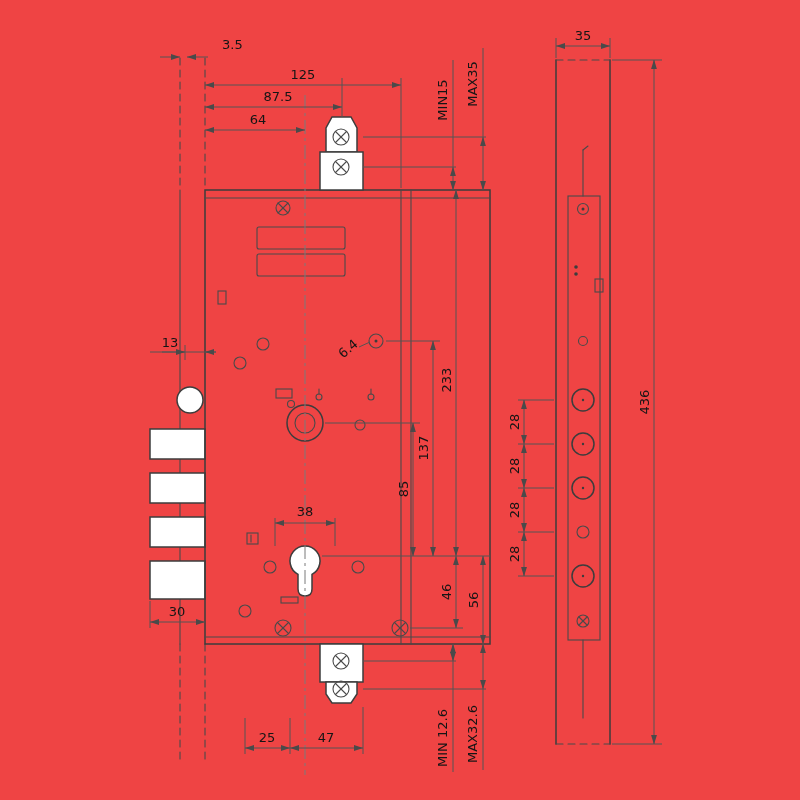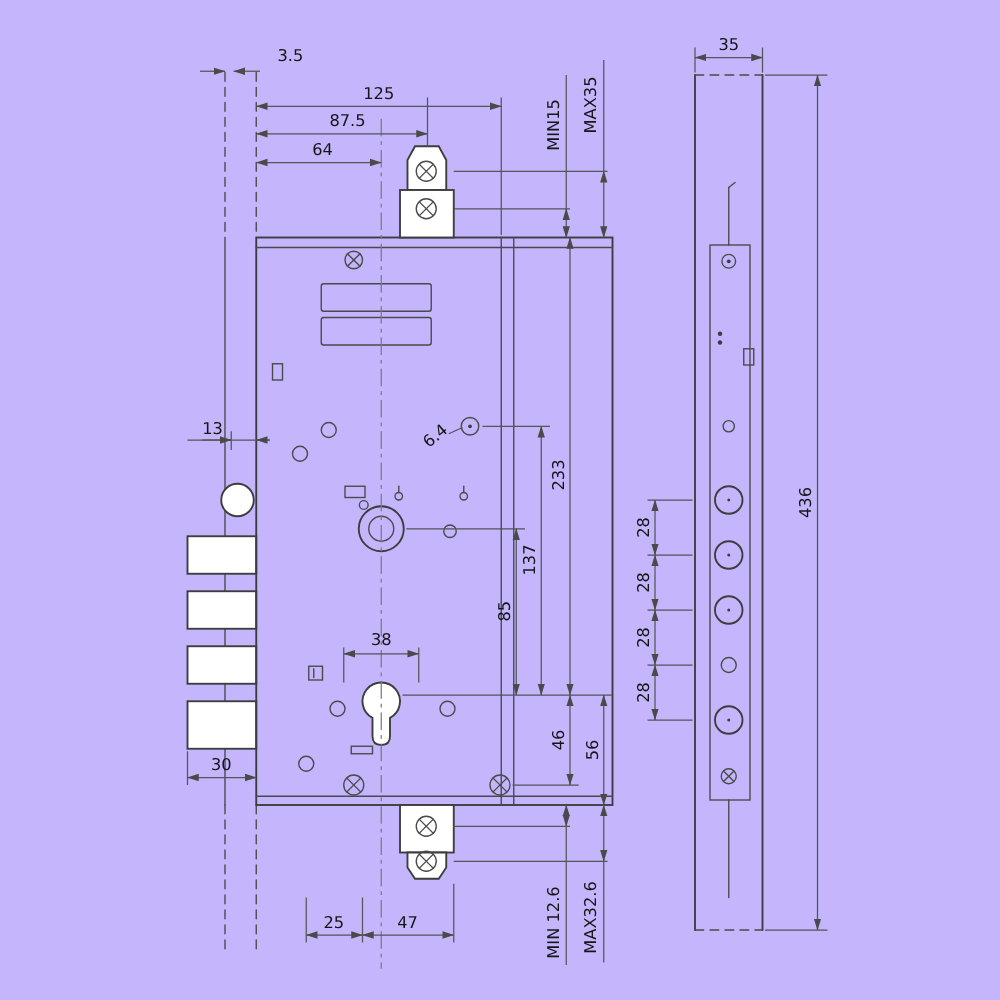--- a/index.html
+++ b/index.html
@@ -1,16 +1,16 @@
 <!DOCTYPE html>
 <html><head>
 <meta charset="utf-8">
 <style>
   html,body{margin:0;padding:0;background:#ffffff;}
-  .stage{width:800px;height:800px;position:relative;background:#c4b5fd;overflow:hidden;}
+  .stage{width:800px;height:800px;position:relative;background:#ef4444;overflow:hidden;}
   svg{display:block;}
   .geo{stroke:#3d3d3d;fill:none;stroke-width:1.5;stroke-linecap:round;}
   .geo2{stroke:#4a4a4a;fill:none;stroke-width:1.1;stroke-linecap:round;}
   .wfill{fill:#ffffff;}
   .dim{stroke:#555;fill:none;stroke-width:1;}
   .dash{stroke-dasharray:7 5;}
   .cl{stroke:#7a7a7a;stroke-width:1;stroke-dasharray:14 4 3 4;fill:none;}
   .dot{fill:#3d3d3d;stroke:none;}
   text{font-family:"DejaVu Sans","Liberation Sans",sans-serif;font-size:13px;fill:#151515;}
   .tm{text-anchor:middle;}

